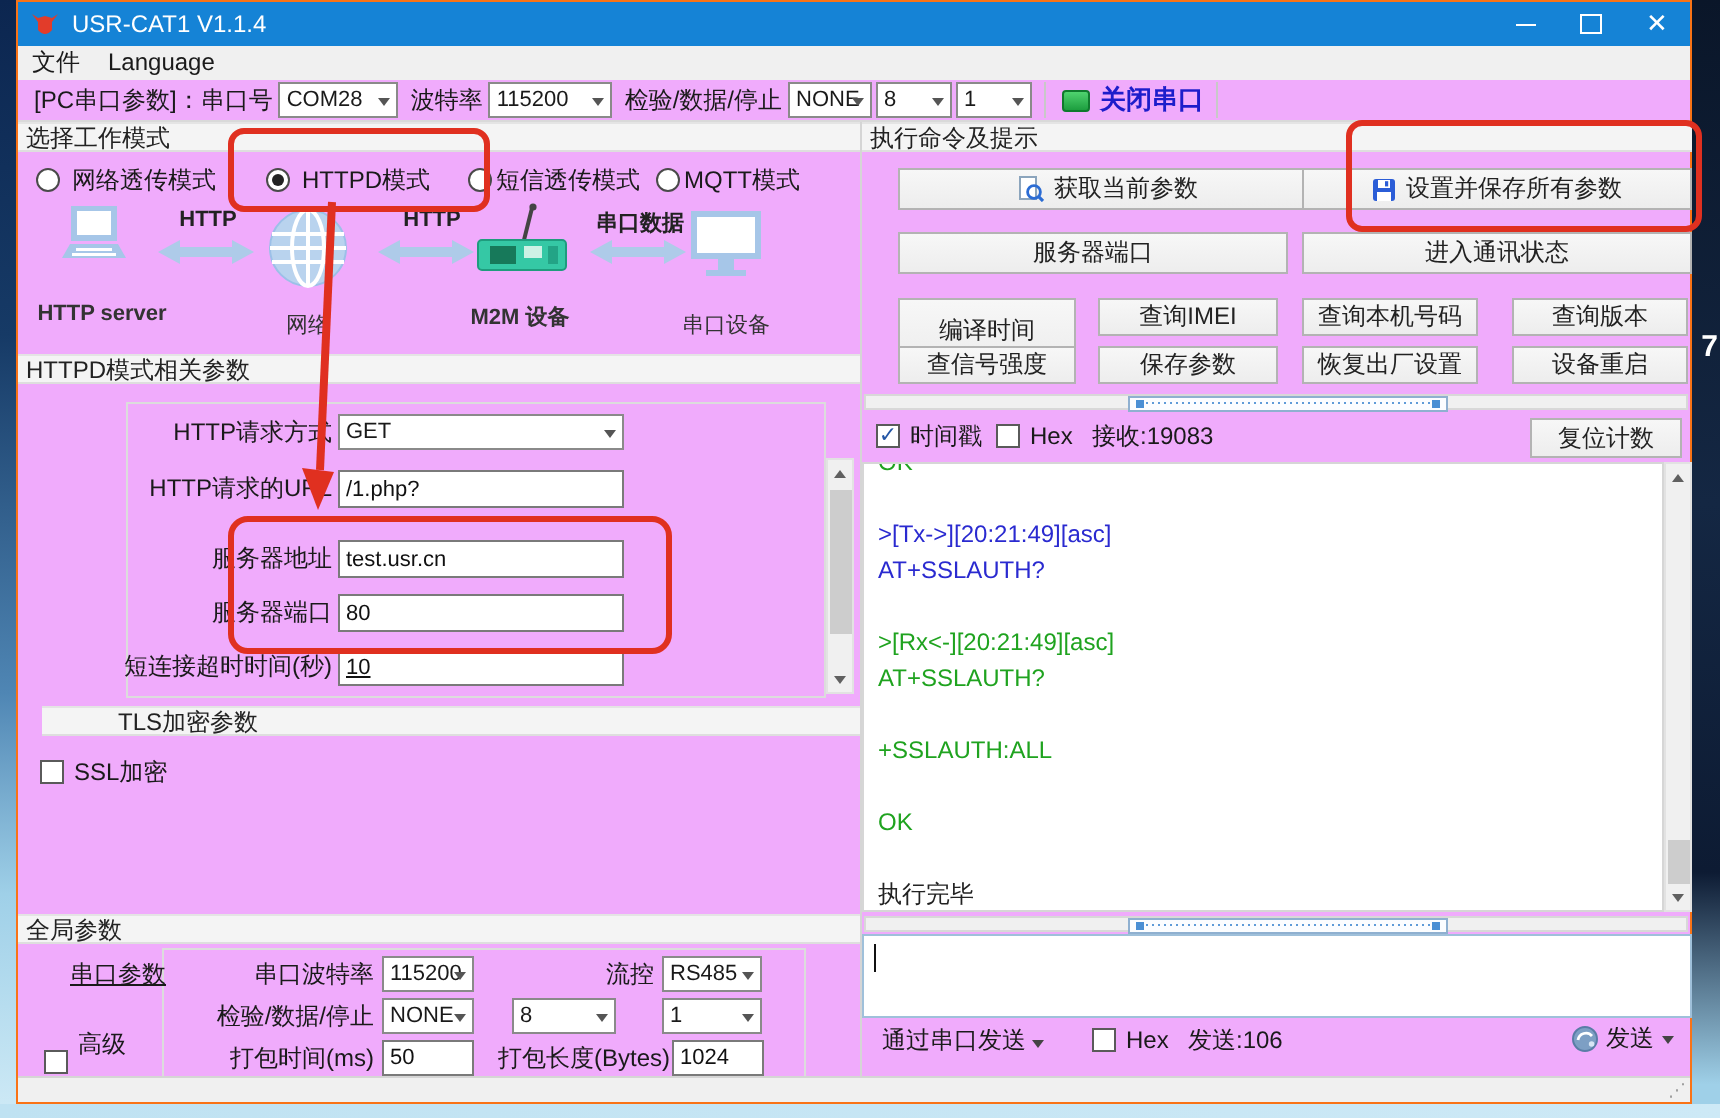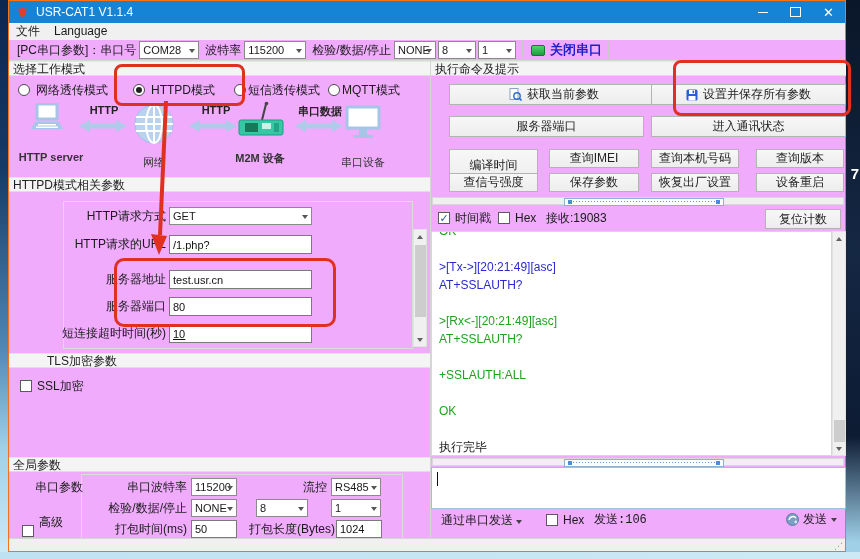--- a/index.html
+++ b/index.html
@@ -224,27 +224,27 @@
   <div class="sb" style="left:404px;top:228px;height:118px;">
     <div class="sa" style="top:0;">
         <span class="tri-up"></span>
       </div>
     <div class="thumb" style="top:15px;height:72px;"></div>
     <div class="sa" style="bottom:0;">
         <span class="tri-dn"></span>
       </div>
   </div>
 
-  <div class="hdr" style="left:0;top:352px;width:421px;padding-left:38px;">TLS加密参数</div>
+  <div class="hdr" style="left:12px;top:352px;width:421px;padding-left:38px;">TLS加密参数</div>
   <div class="cb" style="left:11px;top:379px;"></div>
   <span class="rlabel" style="left:28px;top:378px;">SSL加密</span>
 
   <div class="hdr" style="left:0;top:456px;width:421px;">全局参数</div>
   <div class="grpbox" style="left:72px;top:473px;width:320px;height:66px;"></div>
-  <span class="flabel" style="left:16px;top:477px;width:58px;">串口参数</span>
+  <span class="flabel" style="left:16px;top:477px;width:58px;text-decoration:underline;">串口参数</span>
 
   <span class="flabel" style="left:90px;top:477px;width:88px;">串口波特率</span>
   <div class="combo" style="position:absolute;left:182px;top:477px;width:46px;">
       <span>115200</span>
       <span class="arr"></span>
     </div>
   <span class="flabel" style="left:270px;top:477px;width:48px;">流控</span>
   <div class="combo" style="position:absolute;left:322px;top:477px;width:50px;">
       <span>RS485</span>
       <span class="arr"></span>
@@ -375,21 +375,21 @@
       </div>
     </div>
 
     <div class="sendbox">
       <div class="caret"></div>
     </div>
 
     <span class="rlabel" style="left:10px;top:452px;"><span>通过串口发送</span> <span class="ddarrow"></span></span>
     <div class="cb" style="left:115px;top:453px;"></div>
     <span class="rlabel" style="left:132px;top:452px;">Hex</span>
-    <span class="rlabel" style="left:163px;top:452px;font-family:Liberation Mono, monospace;">发送:106</span>
+    <span class="rlabel" style="left:163px;top:452px;">发送:106</span>
 
     <span style="position:absolute;left:355px;top:450px;display:flex;align-items:center;gap:4px;">
       <svg width="13" height="13" viewBox="0 0 13 13">
         <circle cx="6.5" cy="6.5" r="6" fill="#7d9fc4" stroke="#5a7da6"></circle>
         <path d="M3 7 A4 4 0 0 1 10 5" fill="none" stroke="#fff" stroke-width="1.4"></path>
         <circle cx="9.8" cy="9" r="1.4" fill="#d8e6f4"></circle>
       </svg>
       <span>发送</span>
       <span class="ddarrow"></span>
     </span>

